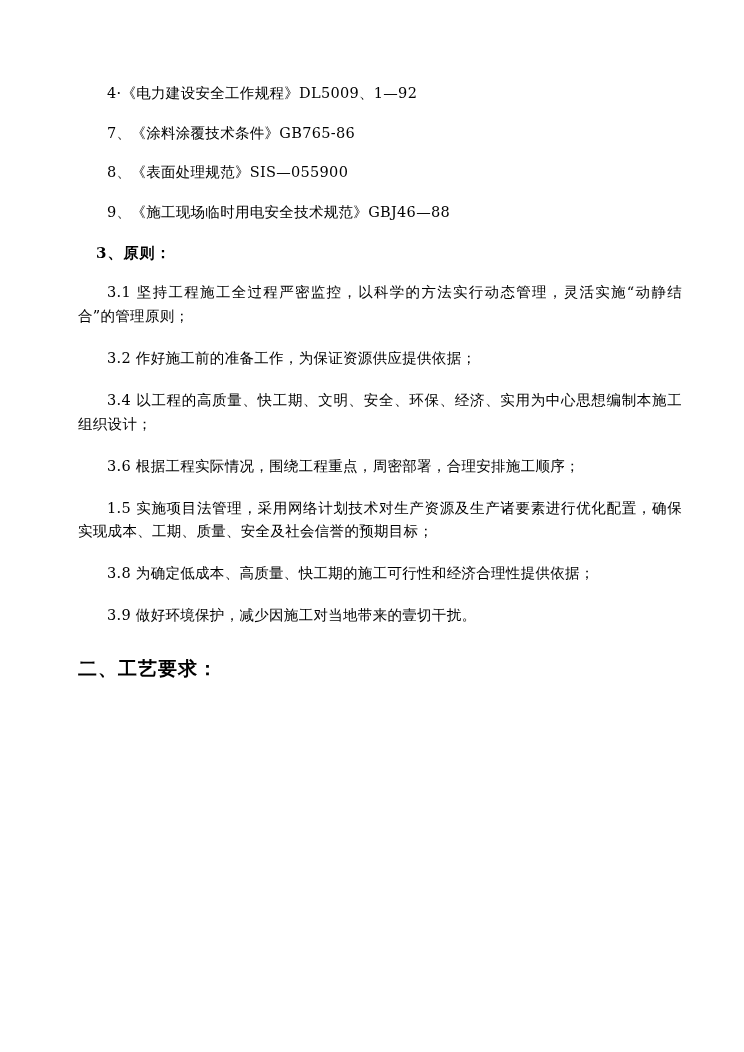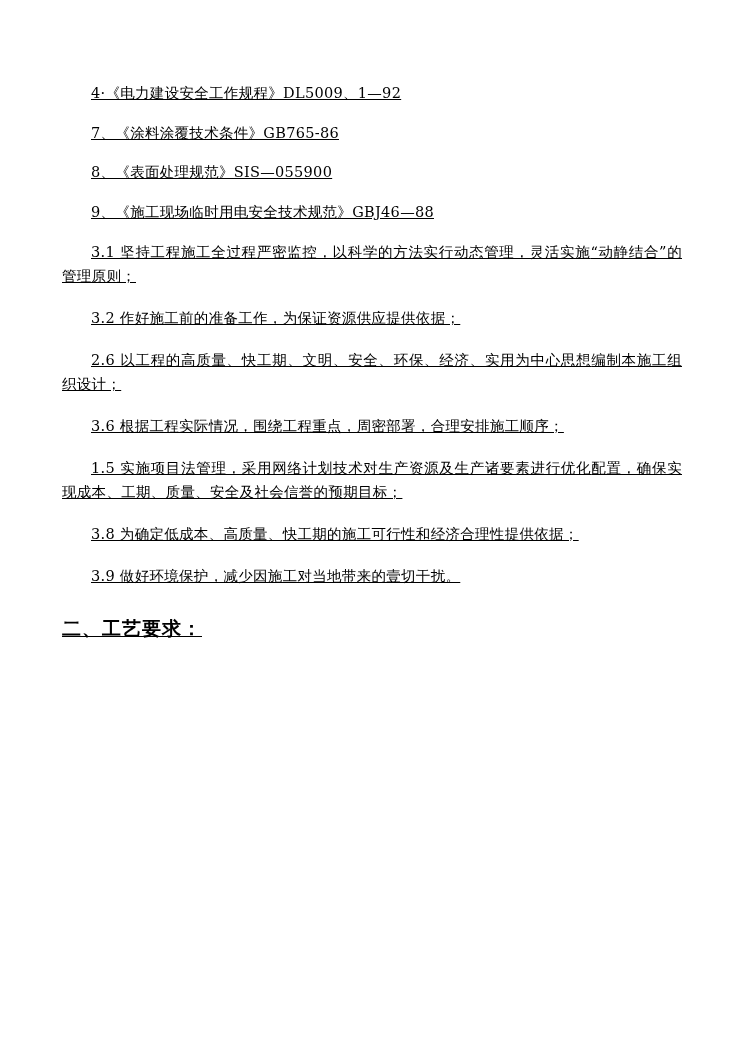--- a/index.html
+++ b/index.html
@@ -17,25 +17,24 @@
     padding: 74px 62px 60px 62px;
     font-family: "DejaVu Serif", "Liberation Serif", serif;
     color: #000000;
     overflow: hidden;
   }
   .doc-body {
     font-size: 14.5px;
     line-height: 1.05;
   }
   .para {
-    margin: 0 0 0 0;
+    margin: 0 0 0 16px;
     padding: 0;
     text-align: justify;
     letter-spacing: 0.3px;
-    text-decoration: underline;
   }
   
   .ref-item {
     text-indent: 2em;
     padding: 10px 0 10px 0;
     font-size: 14.5px;
     line-height: 1.35;
   }
   .section-head {
     font-weight: bold;
@@ -65,28 +64,29 @@
 <div class="page">
   <div class="doc-body">
 
     <div class="ref-list">
       <p class="para ref-item">4·《电力建设安全工作规程》DL5009、1—92</p>
       <p class="para ref-item">7、《涂料涂覆技术条件》GB765-86</p>
       <p class="para ref-item">8、《表面处理规范》SIS—055900</p>
       <p class="para ref-item">9、《施工现场临时用电安全技术规范》GBJ46—88</p>
     </div>
 
+    <p class="para section-head level2">3、原则：</p>
 
     <div class="principles">
       <p class="para body-para">
         <span>3.1 坚持工程施工全过程严密监控，以科学的方法实行动态管理，灵活实施</span><span>“动静结合”的管理原则；</span>
       </p>
       <p class="para body-para">3.2 作好施工前的准备工作，为保证资源供应提供依据；</p>
       <p class="para body-para">
-        <span>2.6 以工程的高质量、快工期、文明、安全、环保、经济、实用为中心思想</span><span>编制本施工组织设计；</span>
+        <span>3.4 以工程的高质量、快工期、文明、安全、环保、经济、实用为中心思想</span><span>编制本施工组织设计；</span>
       </p>
       <p class="para body-para">3.6 根据工程实际情况，围绕工程重点，周密部署，合理安排施工顺序；</p>
       <p class="para body-para">
         <span>1.5 实施项目法管理，采用网络计划技术对生产资源及生产诸要素进行优化</span><span>配置，确保实现成本、工期、质量、安全及社会信誉的预期目标；</span>
       </p>
       <p class="para body-para">3.8 为确定低成本、高质量、快工期的施工可行性和经济合理性提供依据；</p>
       <p class="para body-para">3.9 做好环境保护，减少因施工对当地带来的壹切干扰。</p>
     </div>
 
     <p class="para section-head level1">二、工艺要求：</p>

